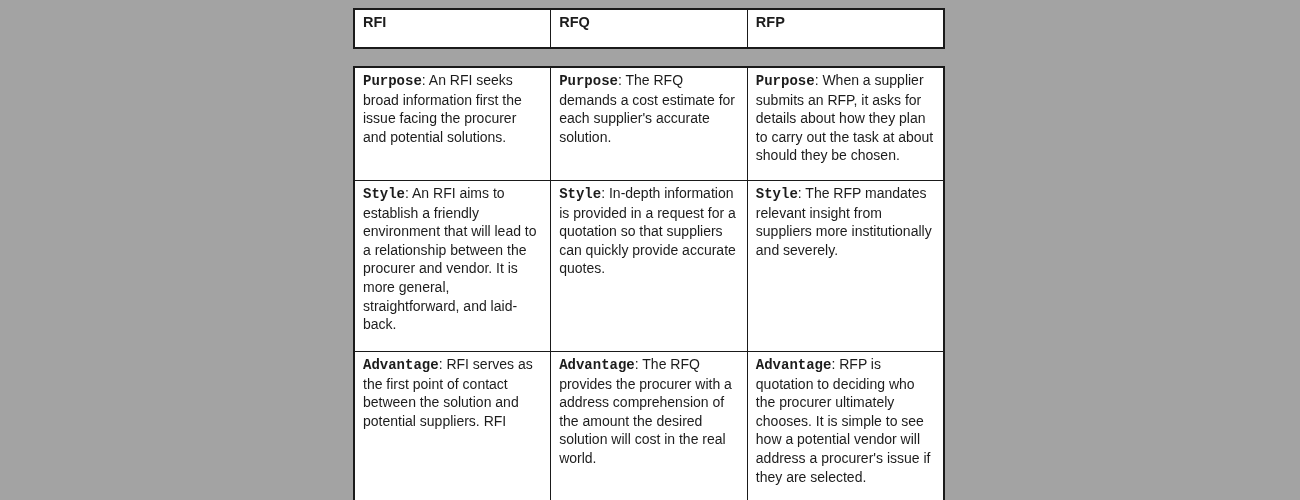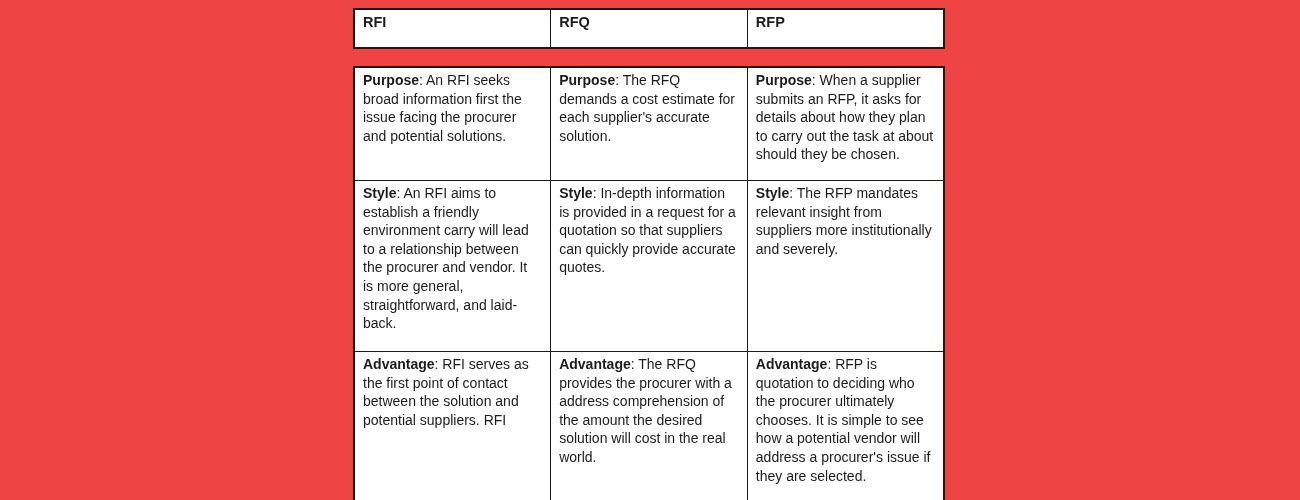--- a/index.html
+++ b/index.html
@@ -4,21 +4,21 @@
 <style>
   html, body {
     margin: 0;
     padding: 0;
     background: #ffffff;
   }
   .canvas {
     position: relative;
     width: 1300px;
     height: 500px;
-    background: #ef4444;
+    background: #a3a3a3;
     overflow: hidden;
     font-family: "Liberation Sans", sans-serif;
     color: #1c1c1c;
   }
   table.doc-table {
     position: absolute;
     left: 353px;
     width: 592px;
     border-collapse: collapse;
     table-layout: fixed;
@@ -37,21 +37,21 @@
   table.hdr-table { top: 8px; }
   table.hdr-table td {
     height: 30px;
     font-weight: 700;
     font-size: 14.5px;
   }
   table.body-table { top: 66px; }
   tr.row-purpose   td { height: 105px; }
   tr.row-style     td { height: 163px; }
   tr.row-advantage td { height: 141px; }
-  .lbl { font-weight: 700; }
+  .lbl { font-weight: 700; font-family: Liberation Mono, monospace; }
 </style>
 </head>
 <body>
 
 <div class="canvas">
 
   <table class="doc-table hdr-table">
     <tbody>
         <tr>
       <td>RFI</td>
@@ -69,21 +69,21 @@
       </td>
       <td>
         <span class="lbl">Purpose</span><span>: The RFQ demands a cost estimate for each supplier's accurate solution.</span>
       </td>
       <td>
         <span class="lbl">Purpose</span><span>: When a supplier submits an RFP, it asks for details about how they plan to carry out the task at about should they be chosen.</span>
       </td>
     </tr>
     <tr class="row-style">
       <td>
-        <span class="lbl">Style</span><span>: An RFI aims to establish a friendly environment carry will lead to a relationship between the procurer and vendor. It is more general, straightforward, and laid-back.</span>
+        <span class="lbl">Style</span><span>: An RFI aims to establish a friendly environment that will lead to a relationship between the procurer and vendor. It is more general, straightforward, and laid-back.</span>
       </td>
       <td>
         <span class="lbl">Style</span><span>: In-depth information is provided in a request for a quotation so that suppliers can quickly provide accurate quotes.</span>
       </td>
       <td>
         <span class="lbl">Style</span><span>: The RFP mandates relevant insight from suppliers more institutionally and severely.</span>
       </td>
     </tr>
     <tr class="row-advantage">
       <td>

